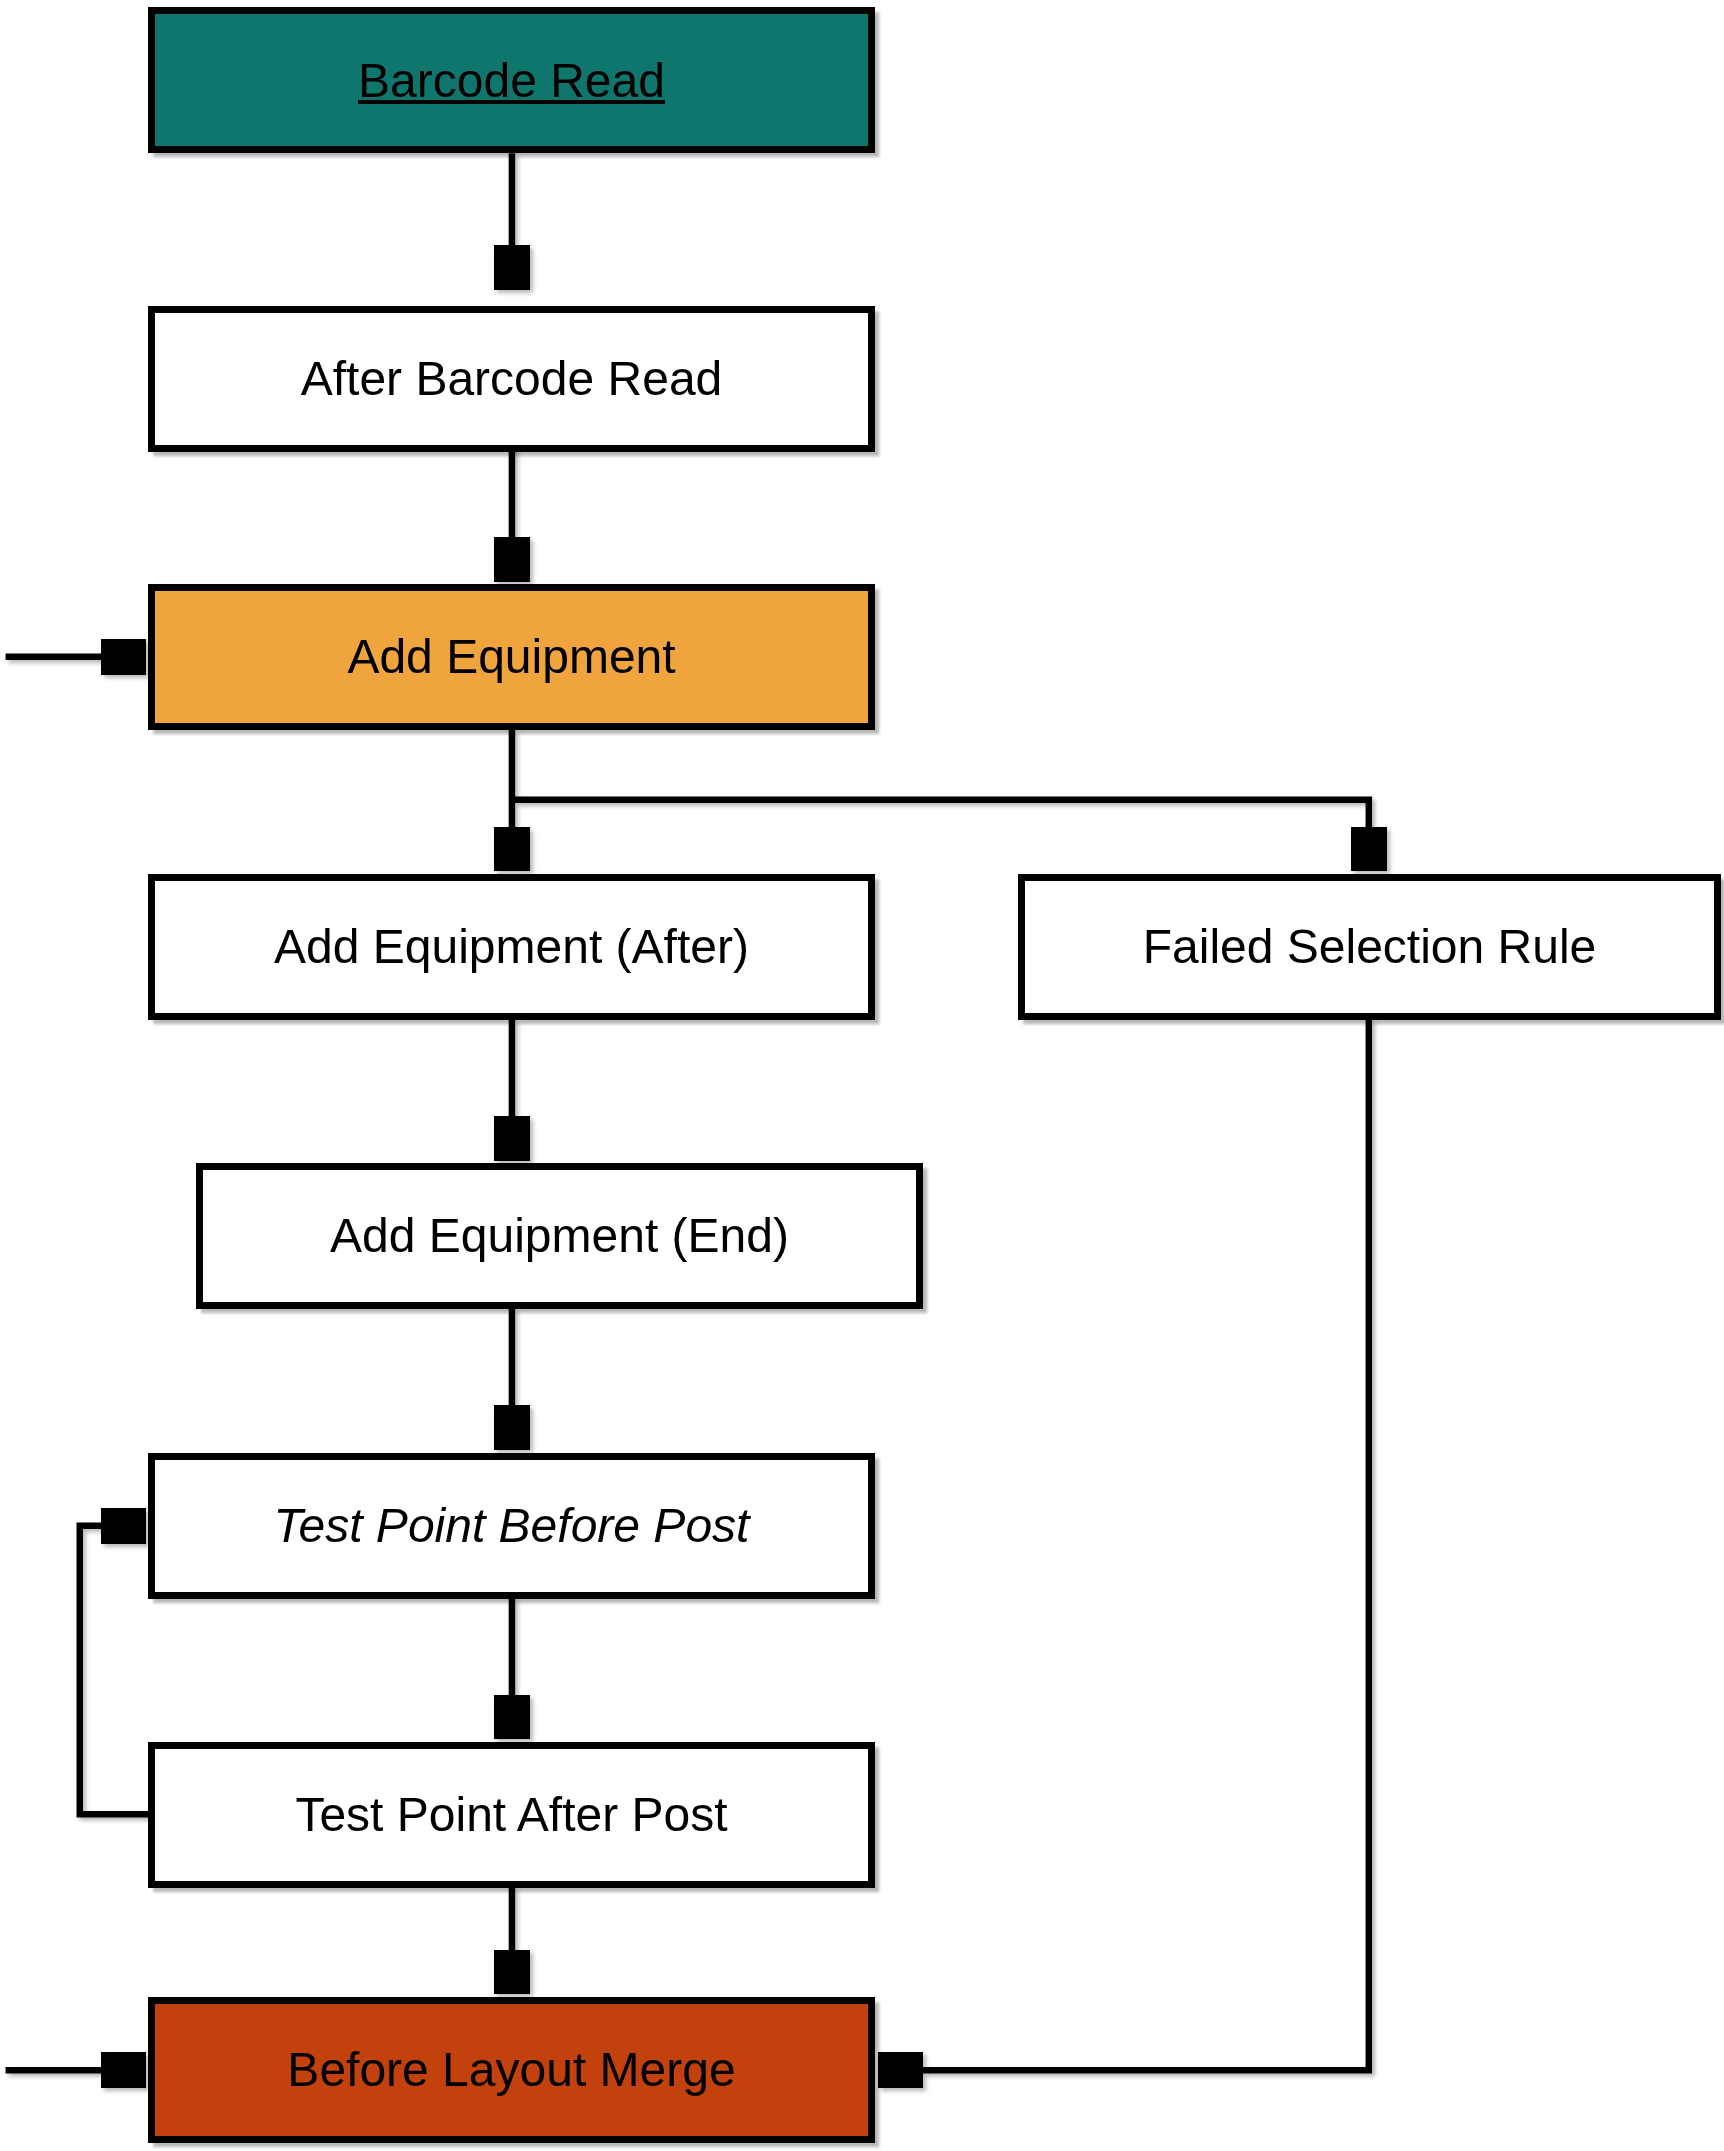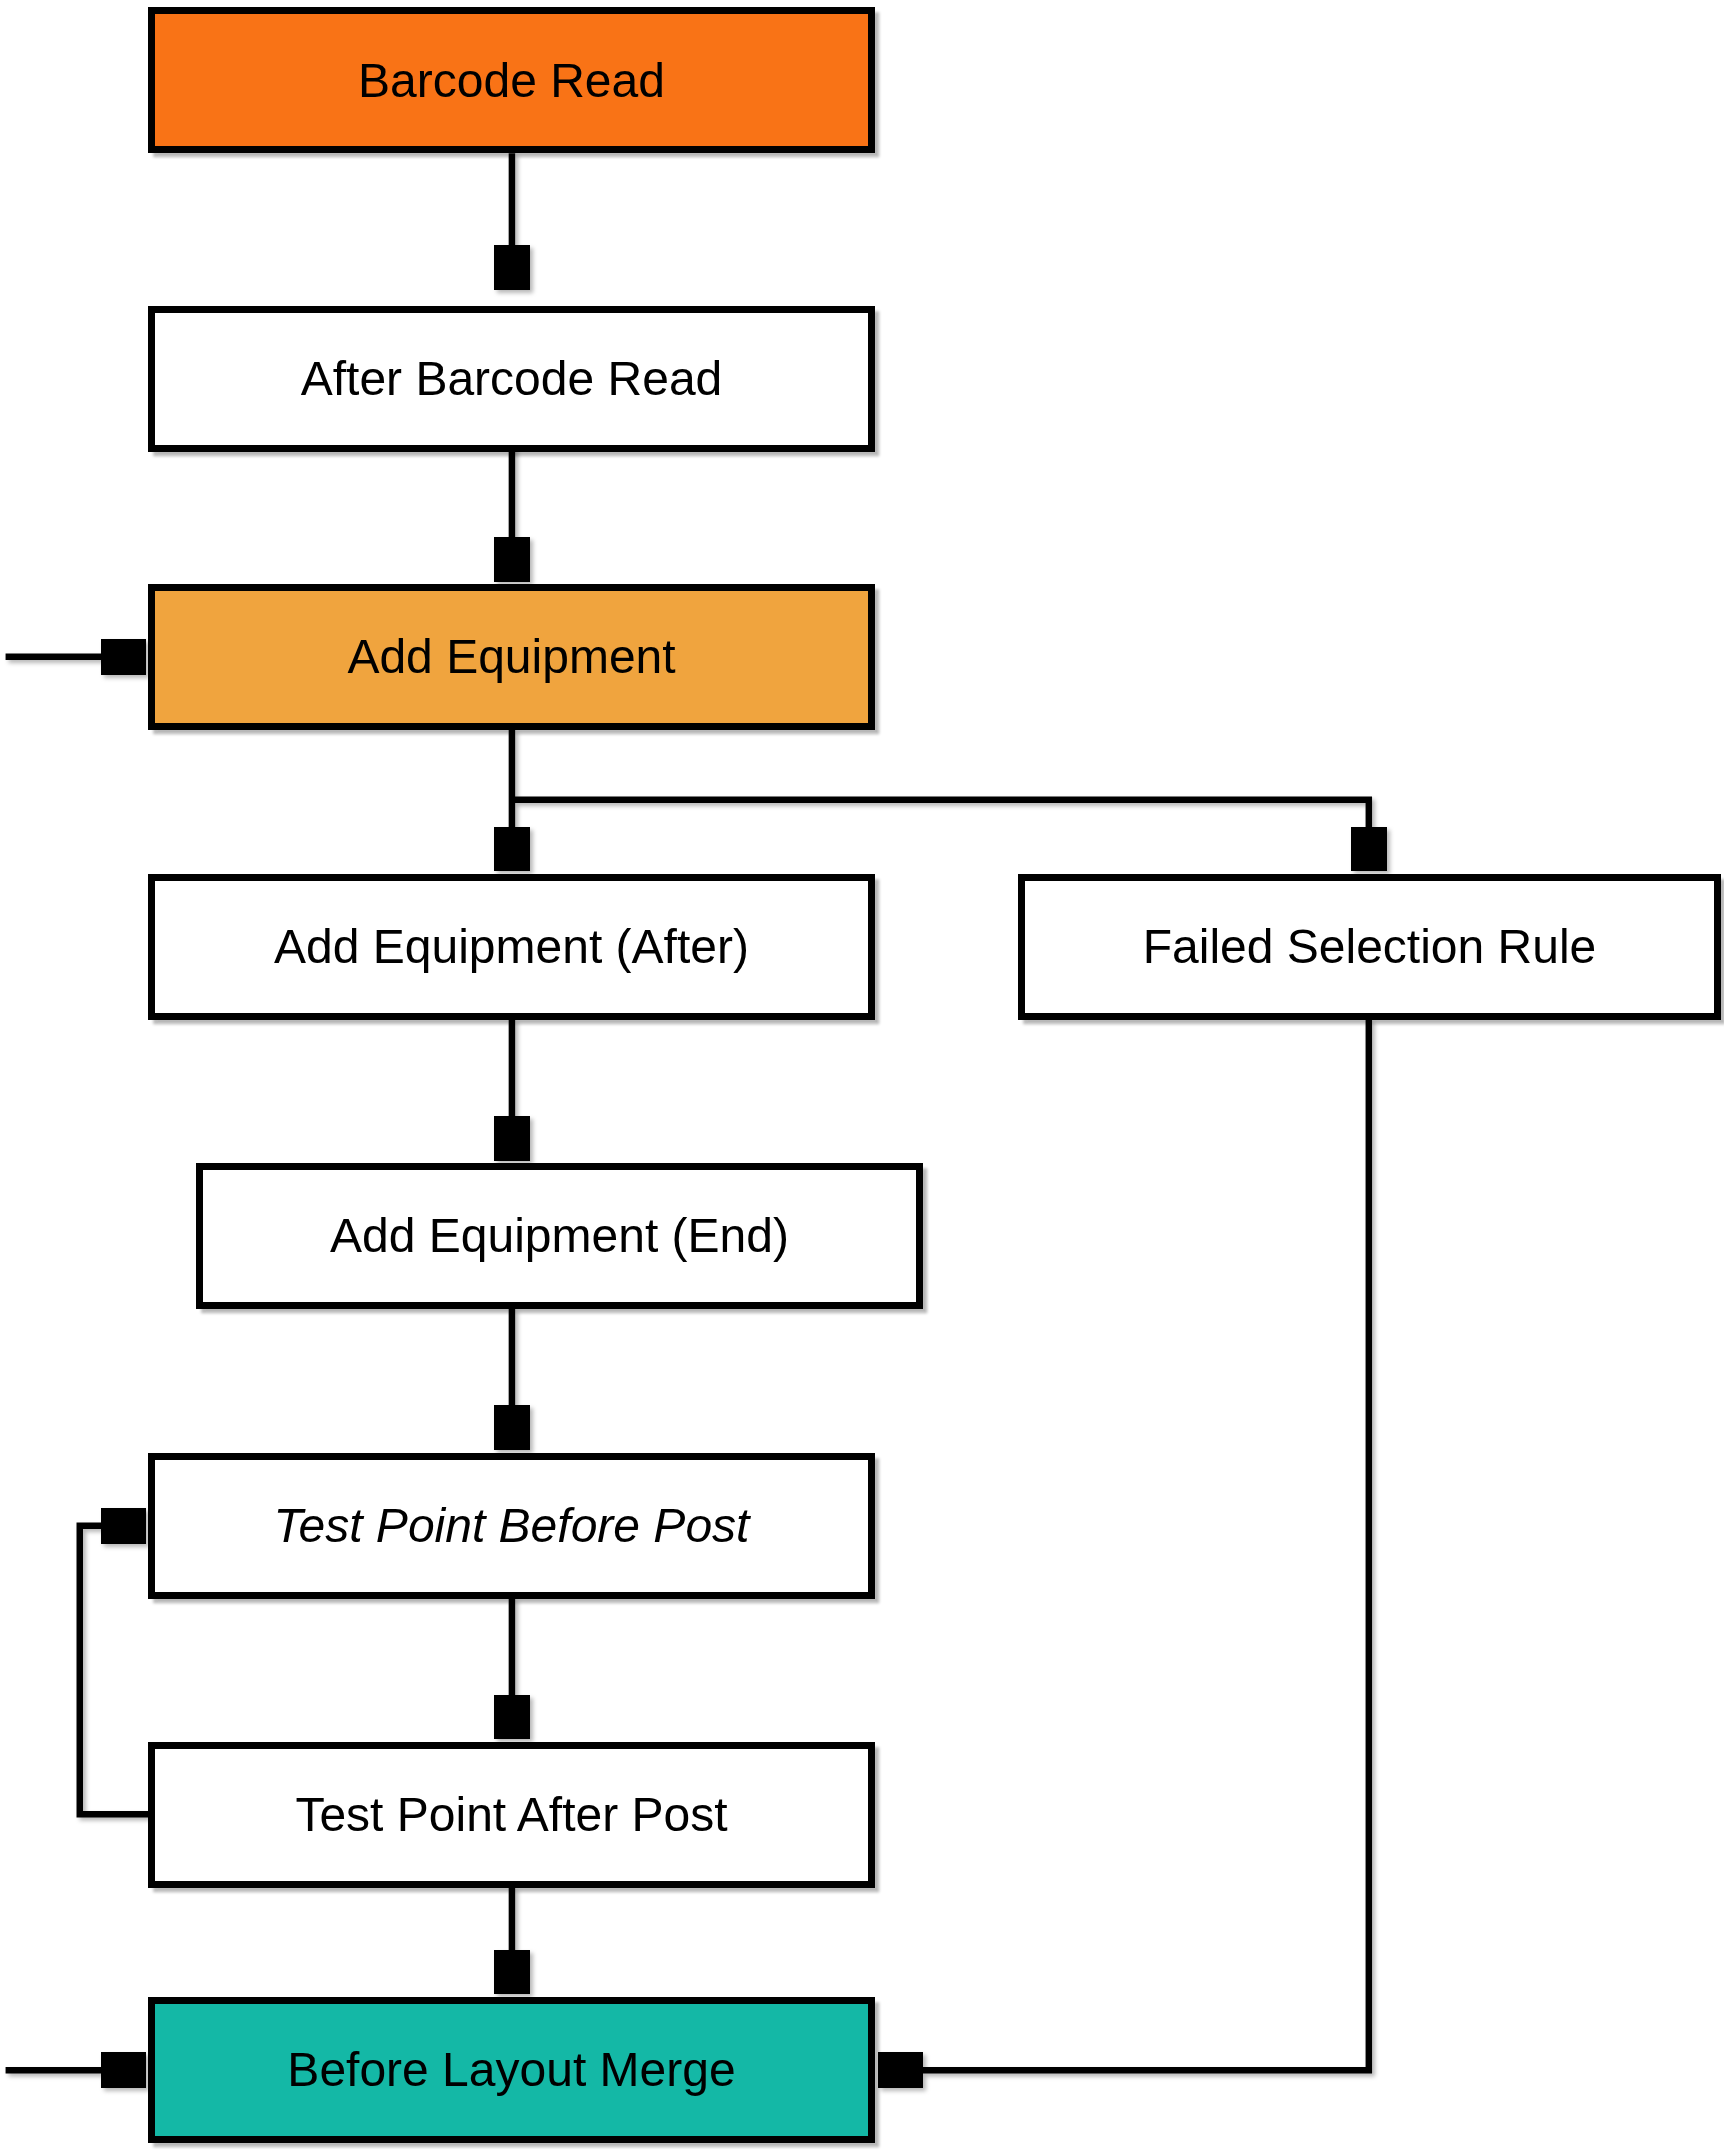--- a/index.html
+++ b/index.html
@@ -66,21 +66,21 @@
     <path d="M552,862 H1476 V938" marker-end="url(#arrow)"></path>
     <path d="M552,1099 V1250" marker-end="url(#arrow)"></path>
     <path d="M552,1411 V1562" marker-end="url(#arrow)"></path>
     <path d="M552,1723 V1874" marker-end="url(#arrow)"></path>
     <path d="M552,2035 V2149" marker-end="url(#arrow)"></path>
     <path d="M160,1956 H86 V1645 H156" marker-end="url(#arrow)"></path>
     <path d="M6,2232 H156" marker-end="url(#arrow)"></path>
     <path d="M1476,1099 V2232 H948" marker-end="url(#arrow)"></path>
   </svg>
 
-  <div class="node col-left" id="node-barcode-read" style="background-color: #f97316;">
+  <div class="node col-left" id="node-barcode-read" style="background-color: #0f766e; text-decoration: underline;">
     <span>Barcode Read</span>
   </div>
 
   <div class="node col-left" id="node-after-barcode-read" style="background-color: rgb(255, 255, 255);">
     <span>After Barcode Read</span>
   </div>
 
   <div class="node col-left" id="node-add-equipment" style="background-color: rgb(240, 164, 62);">
     <span>Add Equipment</span>
   </div>
@@ -98,18 +98,18 @@
   </div>
 
   <div class="node col-left" id="node-test-point-before-post" style="background-color: rgb(255, 255, 255);">
     <span>Test Point Before Post</span>
   </div>
 
   <div class="node col-left" id="node-test-point-after-post" style="background-color: rgb(255, 255, 255);">
     <span>Test Point After Post</span>
   </div>
 
-  <div class="node col-left" id="node-before-layout-merge" style="background-color: #14b8a6;">
+  <div class="node col-left" id="node-before-layout-merge" style="background-color: #c2410c;">
     <span>Before Layout Merge</span>
   </div>
 
 </div>
 
 
 </body></html>

